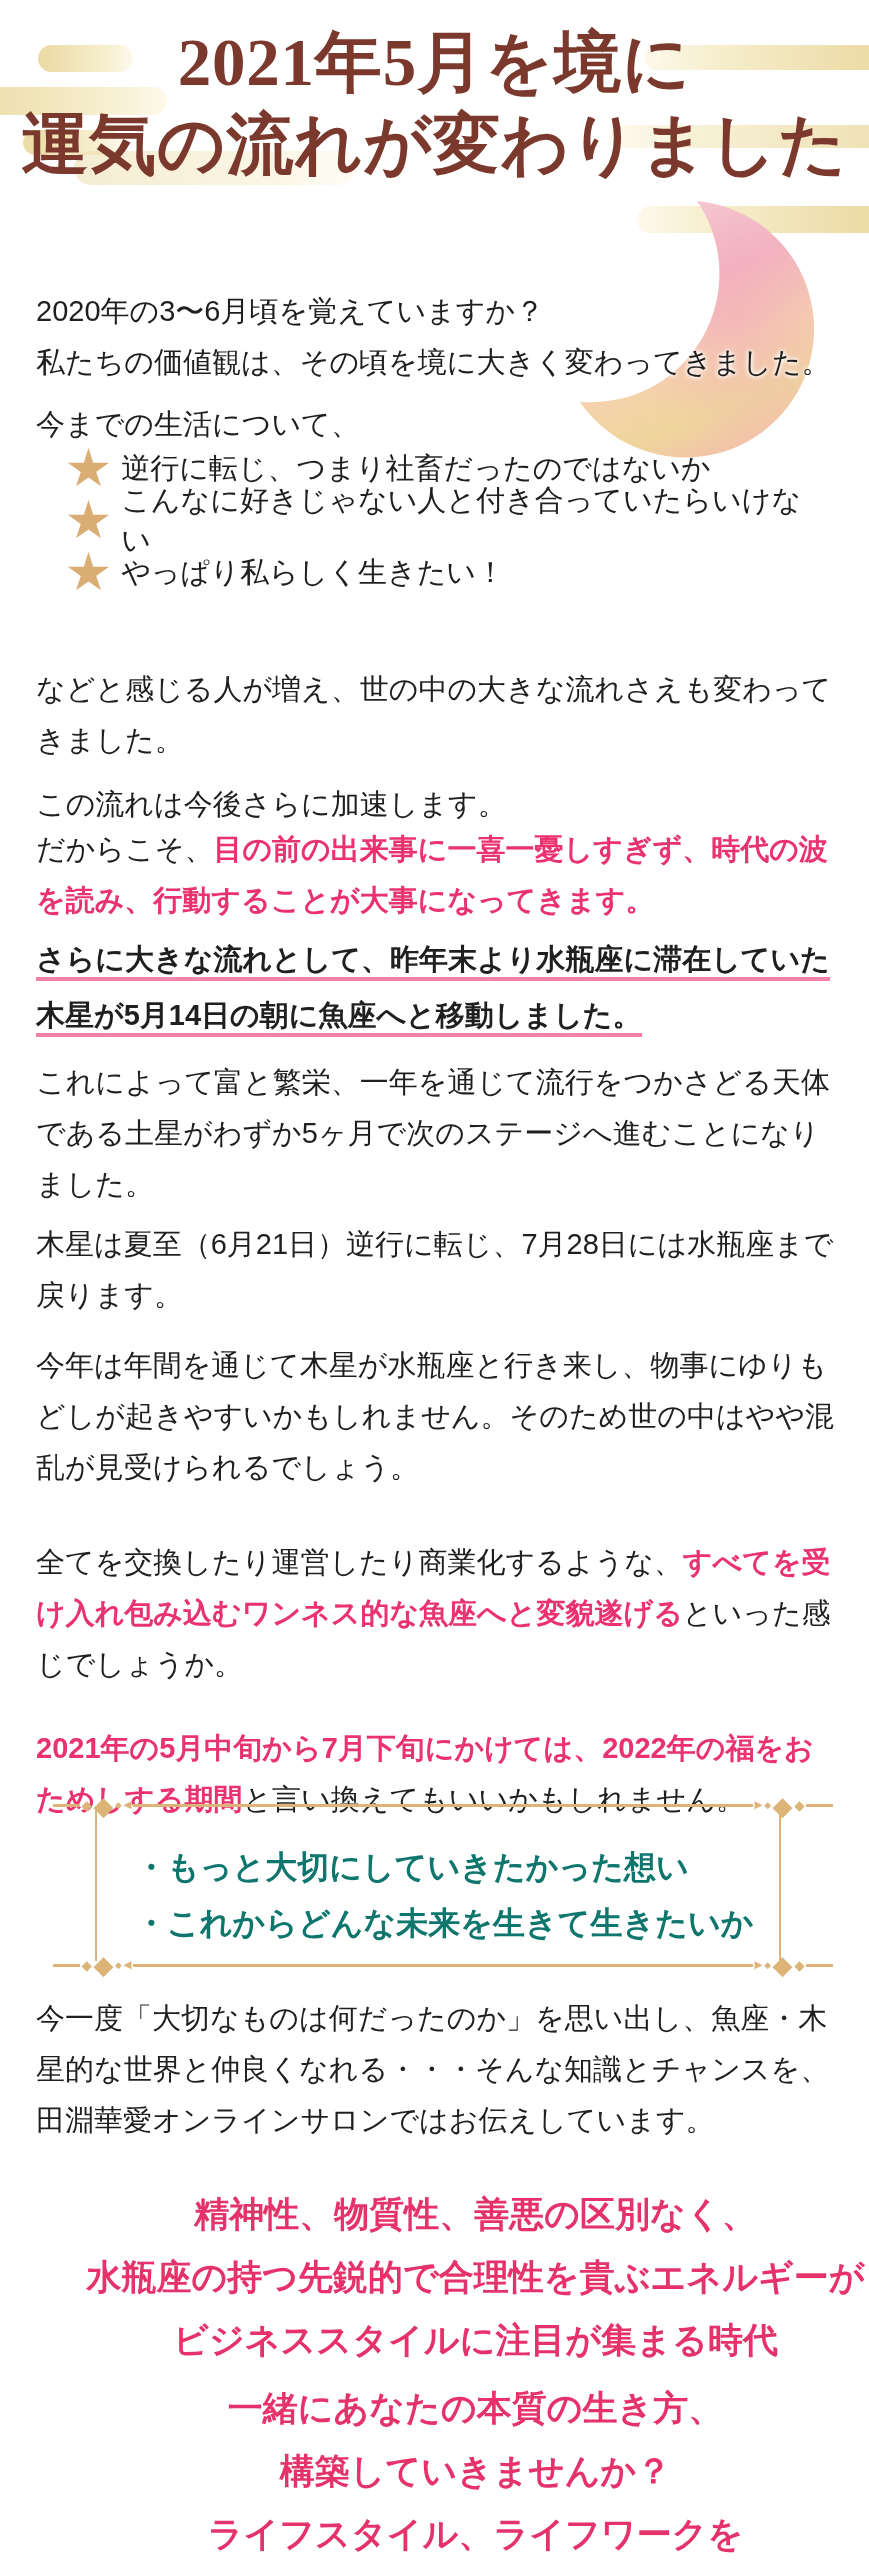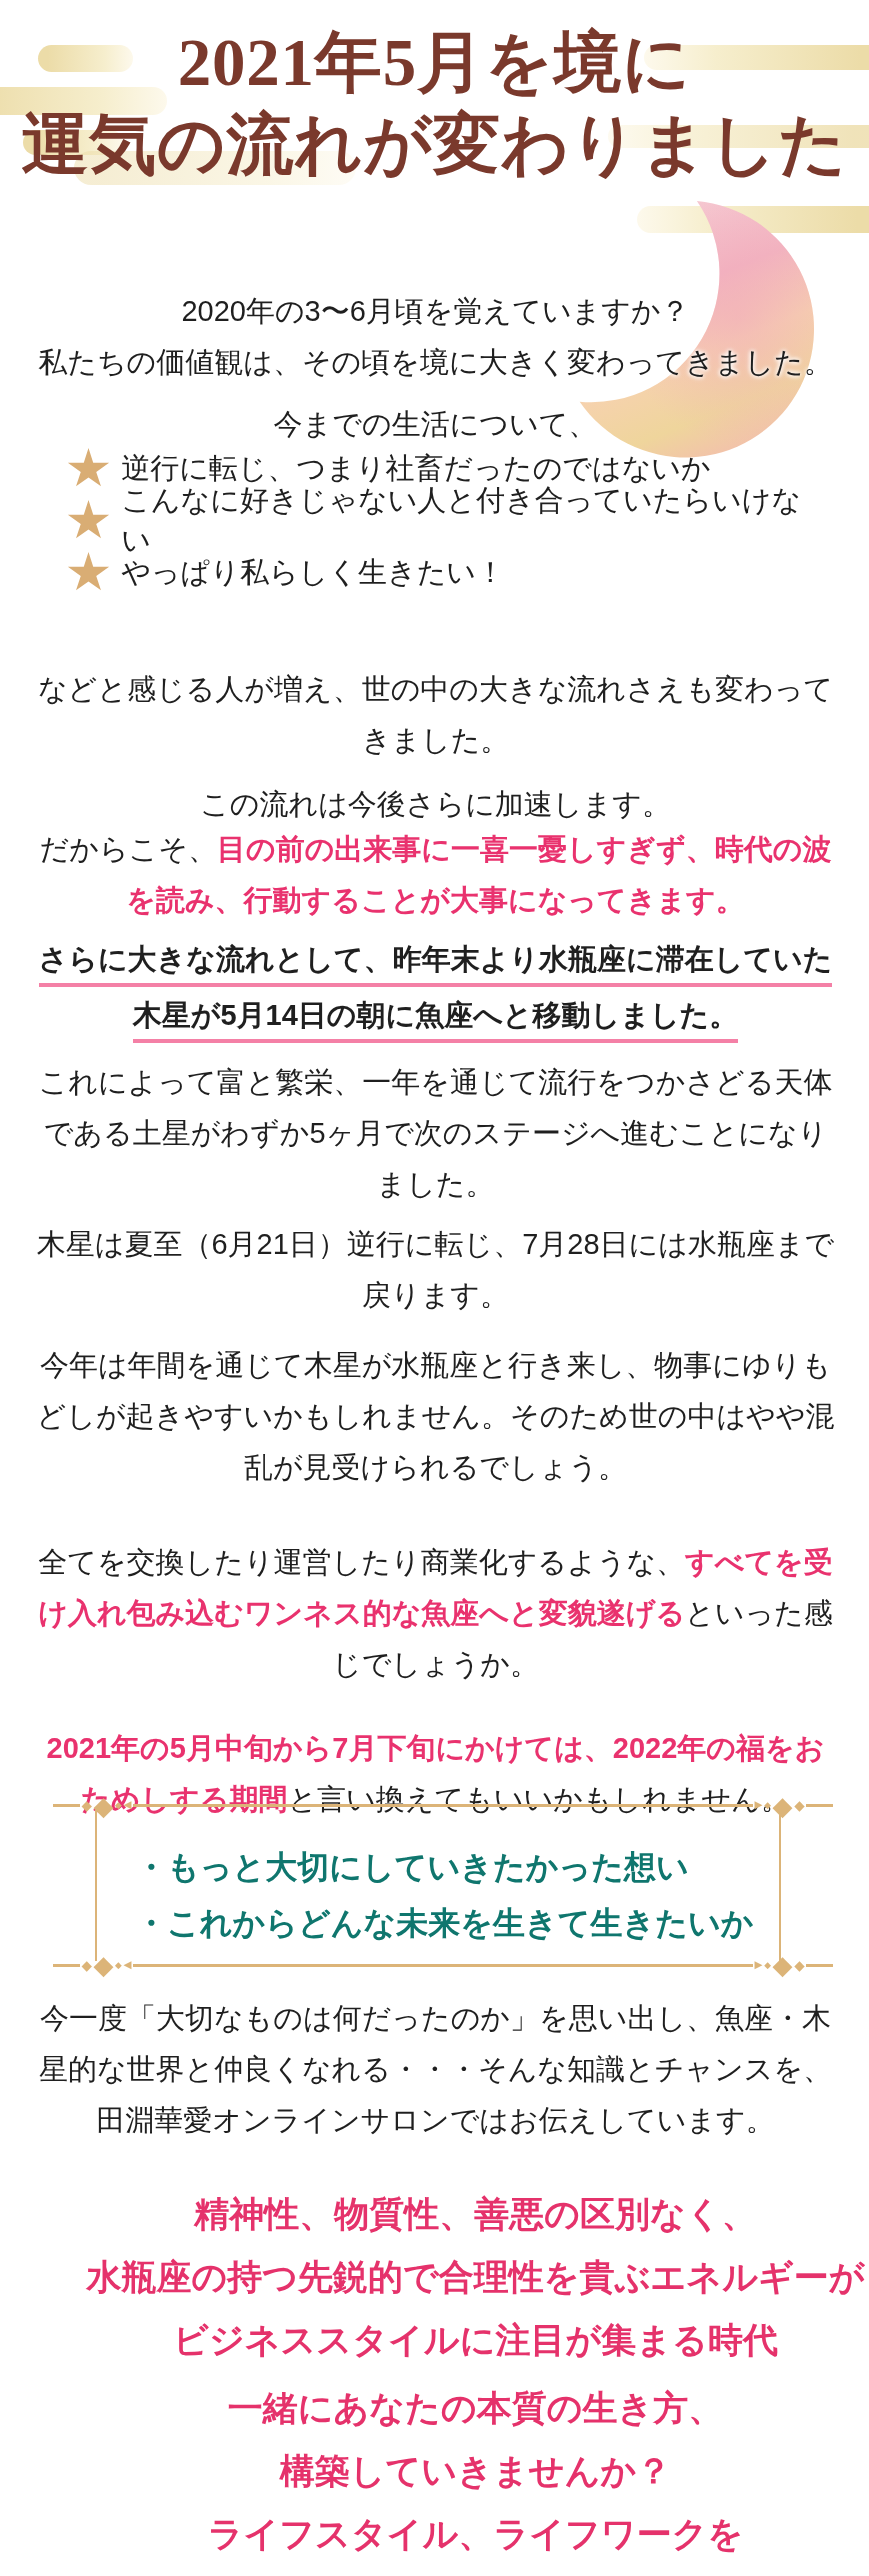--- a/index.html
+++ b/index.html
@@ -24,26 +24,25 @@
   .title{
     position:absolute;top:21px;left:0;width:100%;text-align:center;z-index:2;
     font-family:"Liberation Serif","DejaVu Serif",serif;font-weight:700;
     font-size:67px;line-height:82px;color:#7a392c;letter-spacing:0.8px;
   }
   
   .para{
     position:absolute;left:36px;width:799px;z-index:2;
     font-size:29px;line-height:51px;
     text-shadow:0 0 4px #fff,0 0 4px #fff,0 0 6.4px #fff;
-    text-align:center;
   }
   .block{display:block;}
   .bold{font-weight:700;}
   .pink{color:#e9326e;font-weight:700;}
-  .ul-seg{border-bottom:4.8px solid #f480a6;padding-bottom:8px;}
+  .ul-seg{border-bottom:4.8px solid #f480a6;padding-bottom:2px;}
   
   .star-list{position:absolute;left:67px;top:443px;width:762px;z-index:2;}
   .star-row{display:flex;align-items:center;height:52px;}
   .star{
     width:43px;height:42px;flex:0 0 43px;margin-right:11.2px;background:#d9ad74;
     clip-path:polygon(50% 0%,61% 35%,98% 35%,68% 57%,79% 91%,50% 70%,21% 91%,32% 57%,2% 35%,39% 35%);
   }
   .star-label{font-size:29px;}
   
   .quote-box{position:absolute;left:71px;top:1799px;width:744px;height:173px;z-index:2;}

